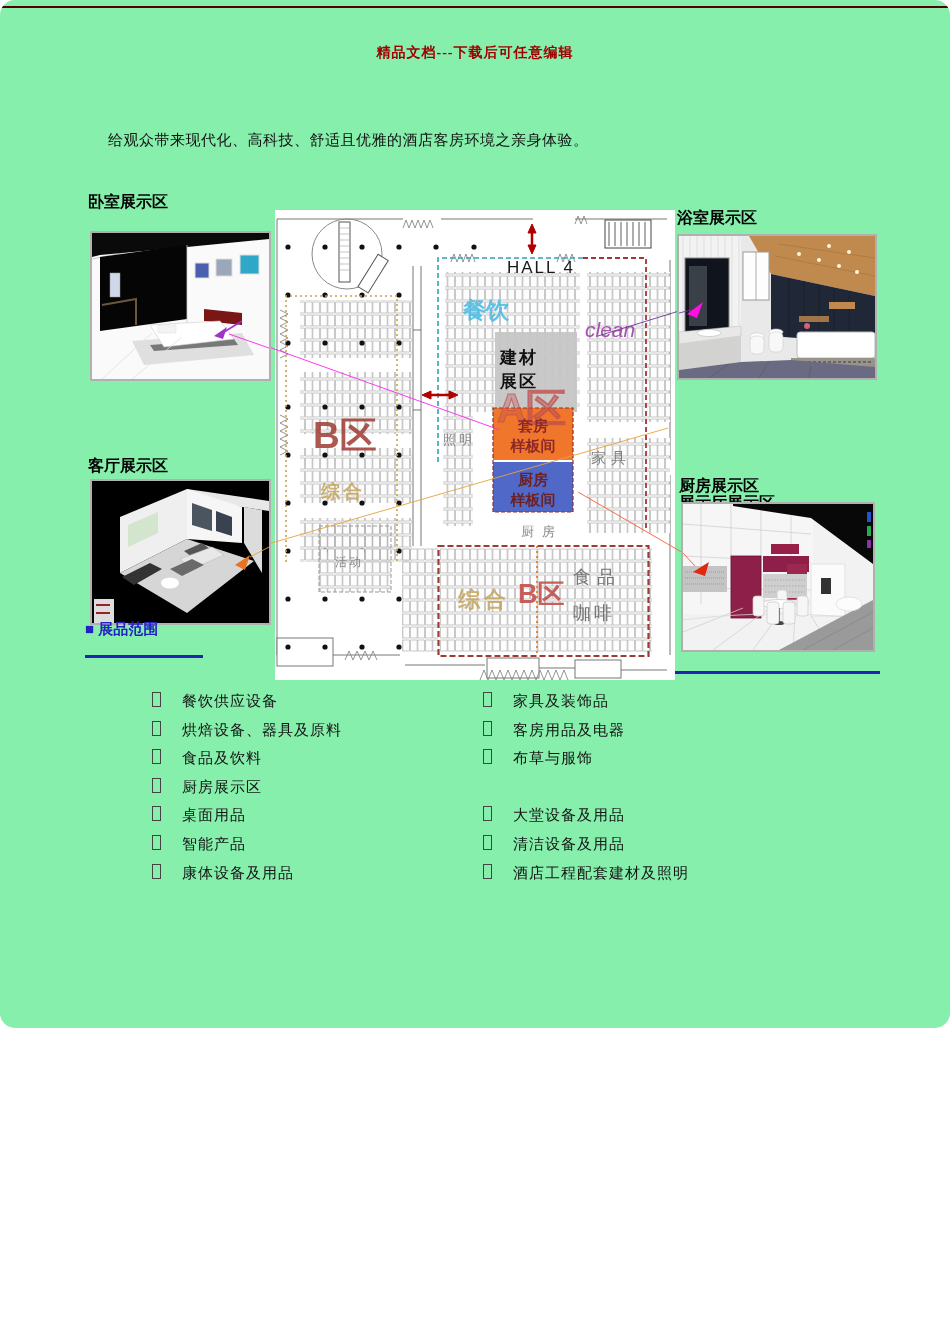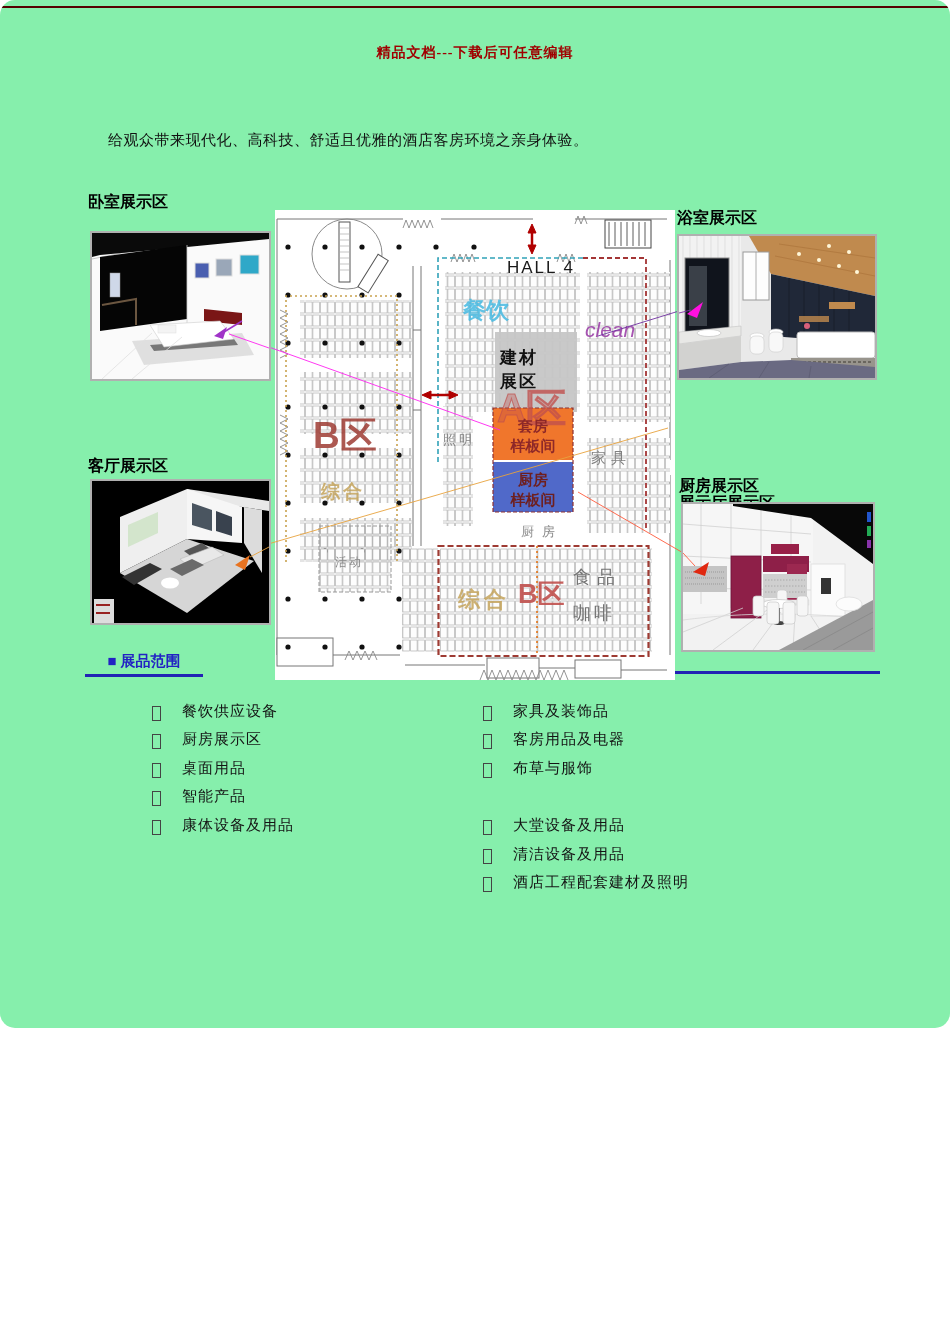--- a/index.html
+++ b/index.html
@@ -16,26 +16,26 @@
   #label-kitchen2{height:9px;overflow:hidden;z-index:1;}
   
   .photo{border:2px solid #b0b0b0;z-index:4;background:#fff;}
   .photo svg{display:block;}
   
   #plan{left:275px;top:210px;width:400px;height:470px;z-index:2;}
   svg text{font-family:"Liberation Sans","DejaVu Sans",sans-serif;}
   
   #overlay{left:0;top:0;width:950px;height:1344px;z-index:3;pointer-events:none;}
   
-  #section-title{left:85px;top:652px;font-family:"Liberation Sans","DejaVu Sans",sans-serif;
+  #section-title{left:85px;top:620px;font-family:"Liberation Sans","DejaVu Sans",sans-serif;
     font-weight:bold;font-size:15px;color:#2222C4;border-bottom:3px solid #2222B4;
-    padding-bottom:3px;width:118px;z-index:5;text-align:center;}
+    padding-bottom:16px;width:118px;z-index:5;}
   #long-rule{left:467px;top:671px;width:413px;height:3px;background:#2222B4;z-index:0;}
   .exlist{z-index:5;}
-  .exrow{height:28.6px;display:flex;align-items:flex-end;font-size:15px;letter-spacing:1px;color:#141414;}
+  .exrow{height:28.6px;display:flex;align-items:flex-start;font-size:15px;letter-spacing:1px;color:#141414;}
   .tofu{width:7px;height:13px;border:1px solid #444;display:inline-block;margin-right:21px;flex:none;}
   .spacer{height:28.6px;}
 </style>
 </head>
 <body>
 
 <div id="page">
 
   <div class="abs" id="top-rule"></div>
   <div class="abs" id="doc-header">精品文档---下载后可任意编辑</div>
@@ -308,20 +308,28 @@
   <div class="abs" id="long-rule"></div>
   <div class="abs" id="section-title">■ 展品范围</div>
 
   <div class="abs exlist" style="left:152px;top:692px">
     <div class="exrow">
         <span class="tofu"></span>
         <span>餐饮供应设备</span>
       </div>
     <div class="exrow">
         <span class="tofu"></span>
+        <span>烘焙设备、器具及原料</span>
+      </div>
+    <div class="exrow">
+        <span class="tofu"></span>
+        <span>食品及饮料</span>
+      </div>
+    <div class="exrow">
+        <span class="tofu"></span>
         <span>厨房展示区</span>
       </div>
     <div class="exrow">
         <span class="tofu"></span>
         <span>桌面用品</span>
       </div>
     <div class="exrow">
         <span class="tofu"></span>
         <span>智能产品</span>
       </div>

